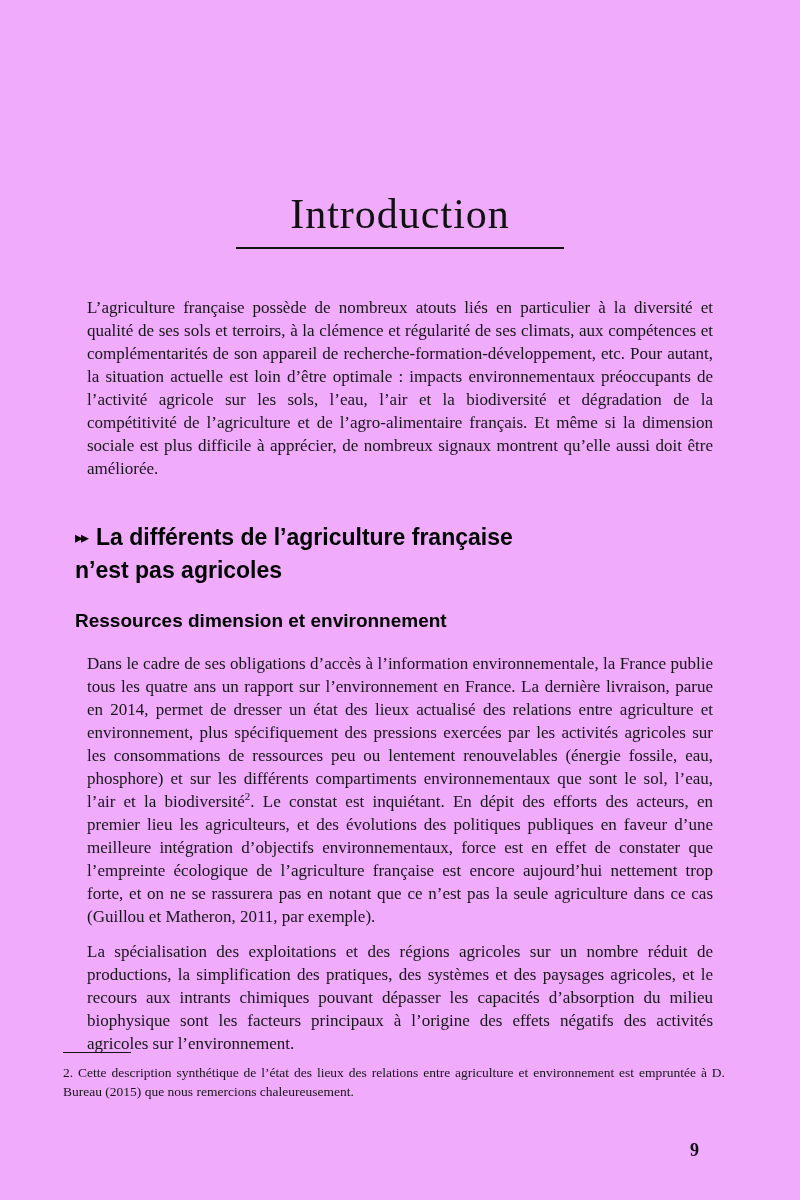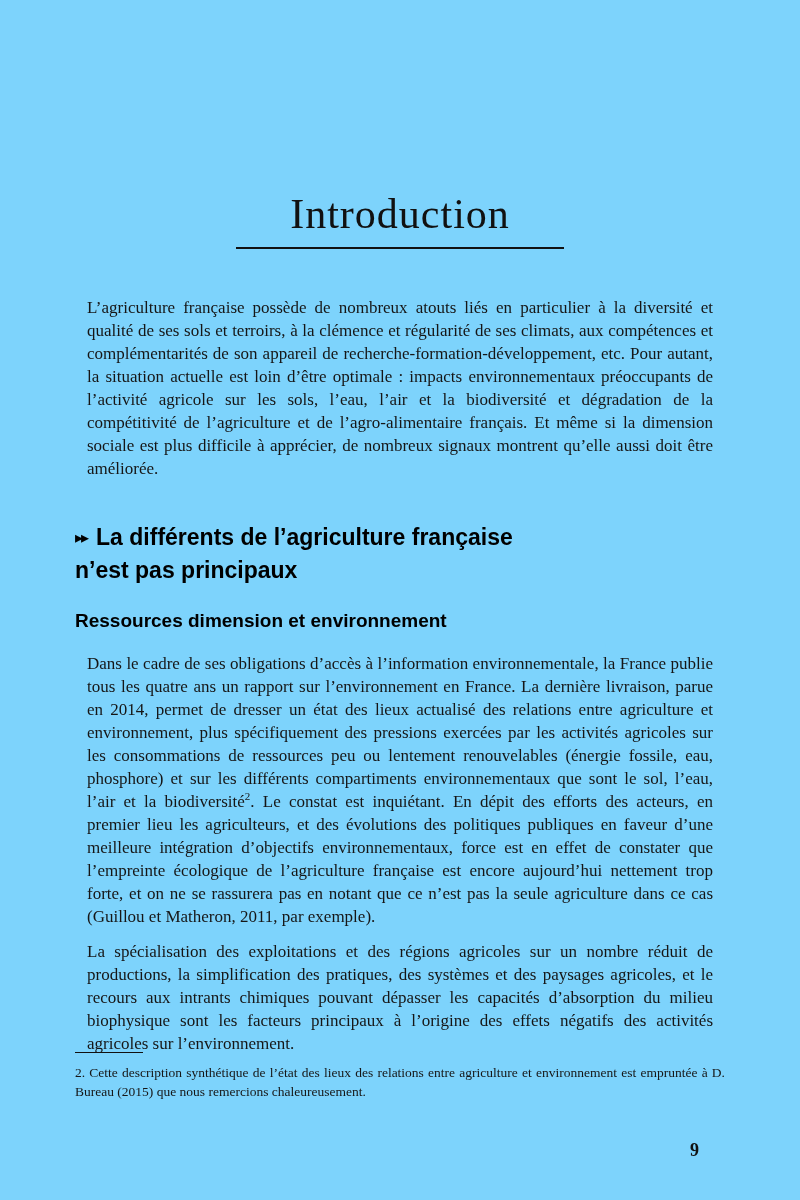--- a/index.html
+++ b/index.html
@@ -4,21 +4,21 @@
 <style>
   html, body {
     margin: 0;
     padding: 0;
     background: #ffffff;
   }
   .page {
     position: relative;
     width: 800px;
     height: 1200px;
-    background: #7dd3fc;
+    background: #f0abfc;
     box-sizing: border-box;
     padding: 0 75px;
     color: #161616;
     overflow: hidden;
   }
   .chapter-title {
     margin: 0;
     padding-top: 190px;
     font-family: "Liberation Serif", serif;
     font-weight: 400;
@@ -74,21 +74,21 @@
   .para-2 {
     margin-top: 12px;
   }
   sup.note-ref {
     font-size: 11px;
     line-height: 0;
     vertical-align: super;
   }
   .footnote-block {
     position: absolute;
-    left: 75px;
+    left: 63px;
     right: 75px;
     top: 1052px;
   }
   .footnote-rule {
     width: 68px;
     height: 1px;
     background: #111;
     margin-bottom: 10px;
   }
   .footnote-text {
@@ -112,21 +112,21 @@
 </head>
 <body>
 
 <div class="page">
 
   <h1 class="chapter-title">Introduction</h1>
   <div class="title-rule"></div>
 
   <p class="body-text intro-paragraph">L’agriculture française possède de nombreux atouts liés en particulier à la diversité et qualité de ses sols et terroirs, à la clémence et régularité de ses climats, aux compétences et complémentarités de son appareil de recherche-formation-développement, etc. Pour autant, la situation actuelle est loin d’être optimale : impacts environnementaux préoccupants de l’activité agricole sur les sols, l’eau, l’air et la biodiversité et dégradation de la compétitivité de l’agriculture et de l’agro-alimentaire français. Et même si la dimension sociale est plus difficile à apprécier, de nombreux signaux montrent qu’elle aussi doit être améliorée.</p>
 
-  <h2 class="section-heading"><span class="marker-icon">▸▸</span><span>La différents de l’agriculture française</span><br><span>n’est pas principaux</span></h2>
+  <h2 class="section-heading"><span class="marker-icon">▸▸</span><span>La différents de l’agriculture française</span><br><span>n’est pas agricoles</span></h2>
 
   <h3 class="subheading">Ressources dimension et environnement</h3>
 
   <p class="body-text para-1"><span>Dans le cadre de ses obligations d’accès à l’information environnementale, la France publie tous les quatre ans un rapport sur l’environnement en France. La dernière livraison, parue en 2014, permet de dresser un état des lieux actualisé des relations entre agriculture et environnement, plus spécifiquement des pressions exercées par les activités agricoles sur les consommations de ressources peu ou lentement renouvelables (énergie fossile, eau, phosphore) et sur les différents compartiments environnementaux que sont le sol, l’eau, l’air et la biodiversité</span><sup class="note-ref">2</sup><span>. Le constat est inquiétant. En dépit des efforts des acteurs, en premier lieu les agriculteurs, et des évolutions des politiques publiques en faveur d’une meilleure intégration d’objectifs environnementaux, force est en effet de constater que l’empreinte écologique de l’agriculture française est encore aujourd’hui nettement trop forte, et on ne se rassurera pas en notant que ce n’est pas la seule agriculture dans ce cas (Guillou et Matheron, 2011, par exemple).</span></p>
 
   <p class="body-text para-2">La spécialisation des exploitations et des régions agricoles sur un nombre réduit de productions, la simplification des pratiques, des systèmes et des paysages agricoles, et le recours aux intrants chimiques pouvant dépasser les capacités d’absorption du milieu biophysique sont les facteurs principaux à l’origine des effets négatifs des activités agricoles sur l’environnement.</p>
 
   <div class="footnote-block">
     <div class="footnote-rule"></div>
     <p class="footnote-text">2. Cette description synthétique de l’état des lieux des relations entre agriculture et environnement est empruntée à D. Bureau (2015) que nous remercions chaleureusement.</p>

